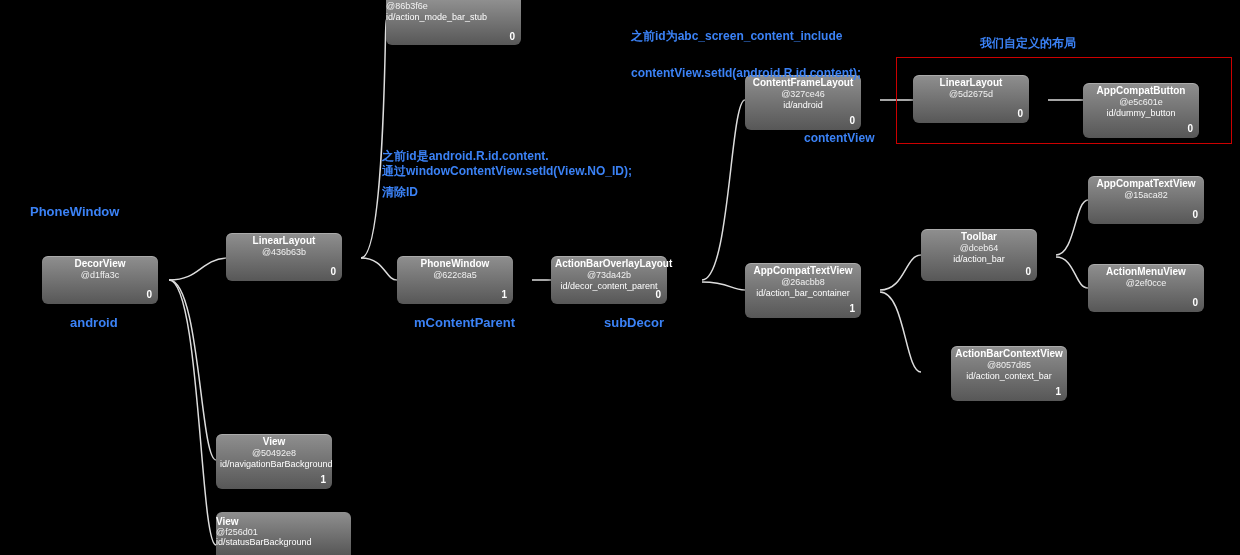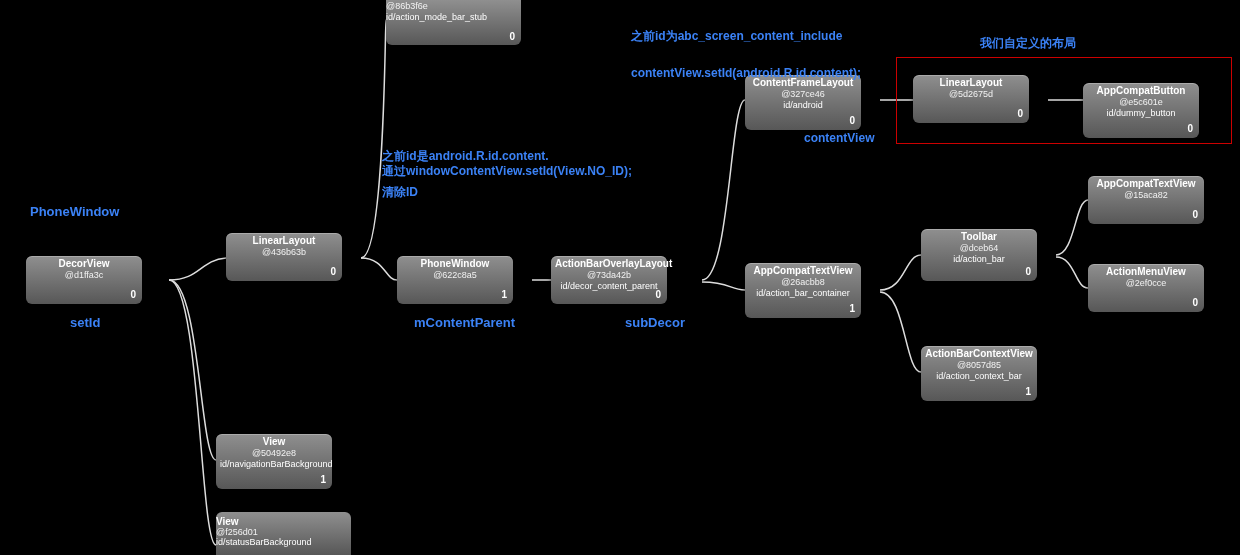--- a/index.html
+++ b/index.html
@@ -35,21 +35,21 @@
     <path d="M1056 257 C1075 257 1075 288 1088 288"></path>
   </g>
 </svg>
 
 <div class="cut" style="left:386px;top:0;width:135px;height:45px">
   <span class="hash">@86b3f6e</span>
   <span class="idtxt">id/action_mode_bar_stub</span>
   <span class="badge">0</span>
 </div>
 
-<div class="node" style="left:26px;top:256px">
+<div class="node" style="left:42px;top:256px">
   <span>DecorView</span>
   <span class="hash">@d1ffa3c</span>
   <span class="badge">0</span>
 </div>
 
 <div class="node" style="left:226px;top:233px">
   <span>LinearLayout</span>
   <span class="hash">@436b63b</span>
   <span class="badge">0</span>
 </div>
@@ -106,44 +106,44 @@
   <span class="hash">@15aca82</span>
   <span class="badge">0</span>
 </div>
 
 <div class="node" style="left:1088px;top:264px">
   <span>ActionMenuView</span>
   <span class="hash">@2ef0cce</span>
   <span class="badge">0</span>
 </div>
 
-<div class="node" style="left:921px;top:346px;height:55px">
+<div class="node" style="left:951px;top:346px;height:55px">
   <span>ActionBarContextView</span>
   <span class="hash">@8057d85</span>
   <span class="idtxt">id/action_context_bar</span>
   <span class="badge">1</span>
 </div>
 
 <div class="node" style="left:216px;top:434px;height:55px">
   <span>View</span>
   <span class="hash">@50492e8</span>
   <span class="idtxt">id/navigationBarBackground</span>
   <span class="badge">1</span>
 </div>
 
 <div class="cut" style="left:216px;top:512px;width:135px;height:43px;border-radius:6px 6px 0 0;padding-top:4px">
   <span style="display:block">View</span>
   <span class="hash" style="display:block">@f256d01</span>
   <span class="idtxt" style="display:block">id/statusBarBackground</span>
 </div>
 
 <div class="label" style="left:30px;top:204px">PhoneWindow</div>
-<div class="label" style="left:70px;top:315px">setId</div>
+<div class="label" style="left:70px;top:315px">android</div>
 <div class="label" style="left:414px;top:315px">mContentParent</div>
-<div class="label" style="left:625px;top:315px">subDecor</div>
+<div class="label" style="left:604px;top:315px">subDecor</div>
 <div class="label sm" style="left:804px;top:131px">contentView</div>
 
 <div class="label sm" style="left:382px;top:148px">之前id是android.R.id.content.</div>
 <div class="label sm" style="left:382px;top:163px">通过windowContentView.setId(View.NO_ID);</div>
 <div class="label sm" style="left:382px;top:184px">清除ID</div>
 
 <div class="label sm" style="left:631px;top:28px">之前id为abc_screen_content_include</div>
 <div class="label sm" style="left:631px;top:66px">contentView.setId(android.R.id.content);</div>
 
 <div class="label sm" style="left:980px;top:35px">我们自定义的布局</div>

